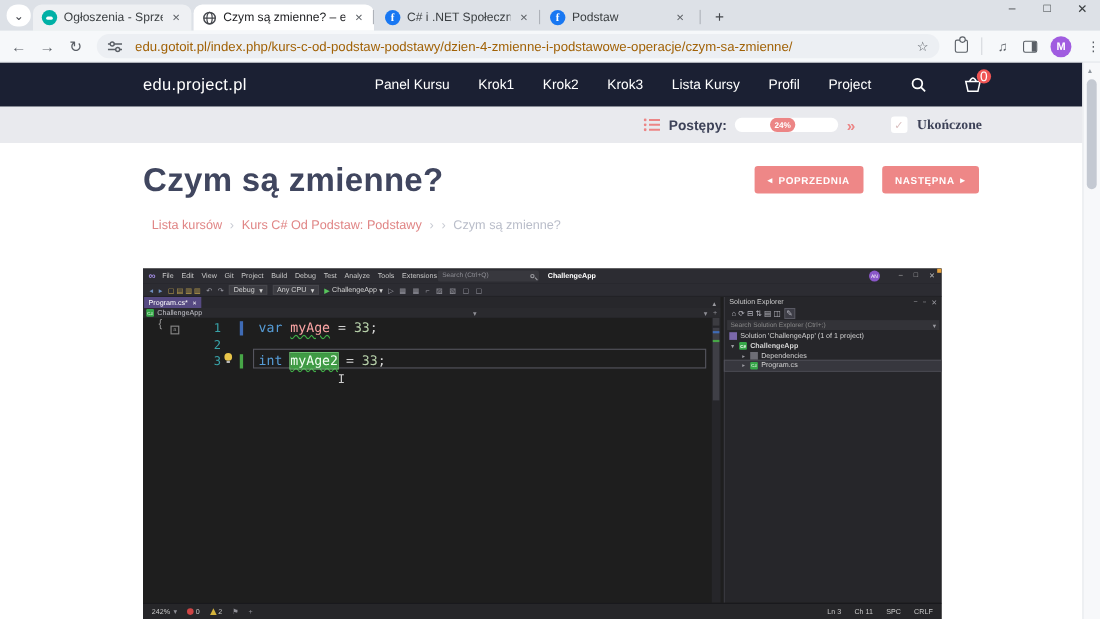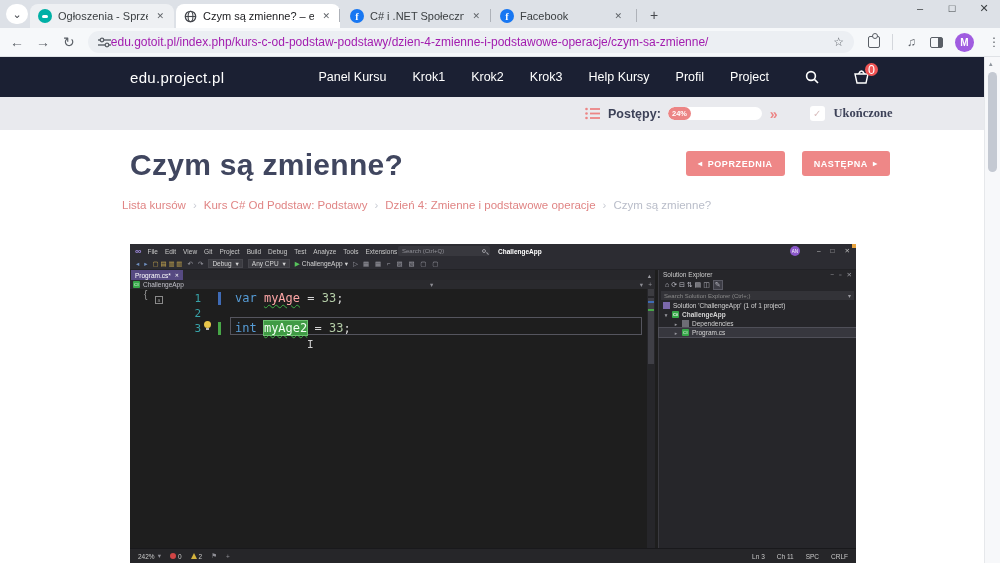--- a/index.html
+++ b/index.html
@@ -20,50 +20,50 @@
   .fav { width:14px; height:14px; border-radius:50%; flex:none; display:flex; align-items:center; justify-content:center; }
   .fav.olx { background:#00b0a6; }
   .fav.olx i { width:6px; height:3px; background:#fff; border-radius:2px; display:block; font-style:normal;}
   .fav.fb { background:#1877f2; color:#fff; font-size:10px; font-weight:bold; font-family:"Liberation Serif",serif; }
   .newtab { position:absolute; left:645px; top:6px; width:18px; height:18px; font-size:14px; color:#45484d; display:flex; align-items:center; justify-content:center; }
   .winctl { position:absolute; right:8px; top:2px; display:flex; gap:16px; color:#3c4043; font-size:11px; }
   .winctl span { width:16px; text-align:center; }
   .btoolbar { position:absolute; top:28px; left:0; width:1000px; height:29px; background:#f6f8fa; border-bottom:1px solid #dfe2e6; display:flex; align-items:center; }
   .navbtn { width:26px; text-align:center; font-size:14px; color:#5a5f66; }
   .urlpill { margin-left:6px; width:768px; height:22px; background:#eceff3; border-radius:11px; display:flex; align-items:center; padding:0 10px; }
-  .url { font-size:12px; color:#a21caf; margin-left:0; flex:1; white-space:nowrap; overflow:hidden; }
+  .url { font-size:12px; color:#a16207; margin-left:12px; flex:1; white-space:nowrap; overflow:hidden; }
   .star { font-size:12px; color:#5a5f66; }
   .tbicon { color:#5a5f66; font-size:12px; margin-left:14px; }
   .sep-v { width:1px; height:16px; background:#d4d7dc; margin-left:12px; }
   .sidepanel-ic { width:13px; height:11px; border:1.4px solid #5a5f66; border-radius:2px; margin-left:14px; position:relative; }
   .sidepanel-ic::after { content:""; position:absolute; right:0; top:0; width:4px; height:100%; background:#5a5f66; }
   .ext-ic { width:12px; height:12px; border:1.4px solid #5a5f66; border-radius:2px; margin-left:14px; position:relative;}
   .ext-ic::after { content:""; position:absolute; left:3px; top:-4px; width:4px; height:4px; border-radius:50%; border:1.4px solid #5a5f66; background:#f6f8fa;}
   .avatar-m { width:19px; height:19px; border-radius:50%; background:#a05ce0; color:#fff; font-size:10px; font-weight:bold; display:flex; align-items:center; justify-content:center; margin-left:12px; }
 
   
   .page { position:absolute; top:57px; left:0; width:984px; height:506px; background:#fff; }
   .siteheader { position:absolute; top:0; left:0; width:984px; height:40px; background:#1b2033; display:flex; align-items:center; }
   .logo { color:#fff; font-size:15px; margin-left:130px; letter-spacing:.3px; }
-  .mainnav { margin-left:auto; display:flex; align-items:center; gap:26px; margin-right:114px;text-align:right; }
+  .mainnav { margin-left:auto; display:flex; align-items:center; gap:26px; margin-right:91px;text-align:right; }
   .mainnav span { color:#fff; font-size:12.5px; }
   .hicon { position:relative; }
   .cartbadge { position:absolute; top:-7px; right:-8px; background:#f05454; color:#fff; font-size:8.5px; width:13px; height:13px; border-radius:50%; display:flex; align-items:center; justify-content:center; }
   .progressband { position:absolute; top:40px; left:0; width:984px; height:33px; background:#e9eaee; display:flex; align-items:center; }
   .plabel { font-size:12.5px; font-weight:bold; color:#3d4258; margin-left:8px; }
   .ptrack { width:94px; height:13px; background:#fff; border-radius:7px; margin-left:7px; overflow:hidden; }
   .pfill { height:13px; background:#ec8585; border-radius:7px; display:flex; align-items:center; justify-content:center; color:#fff; font-size:7.5px; font-weight:bold; }
   .chevrons { color:#ec8585; font-size:14px; font-weight:bold; margin-left:8px; letter-spacing:-1px; }
   .checkbox { width:15px; height:15px; background:#fff; border-radius:3px; margin-left:33px; display:flex; align-items:center; justify-content:center; color:#d9bebe; font-size:10px; }
   .donelabel { font-size:12.5px; font-weight:bold; color:#3d4258; margin-left:9px;font-family:Liberation Serif, serif; }
   h1.title { position:absolute; left:130px; top:91px; font-size:30px; font-weight:800; color:#40465f; letter-spacing:.3px; }
   .navbtns { position:absolute; top:94px; left:686px; display:flex; gap:17px; }
   .cbtn { background:#ee8787; color:#fff; border:none; border-radius:3px; height:25px; padding:0 12px; font-size:9px; font-weight:bold; letter-spacing:.6px; display:flex; align-items:center; gap:5px; font-family:"Liberation Sans",sans-serif; }
   .cbtn .arr { font-size:8px; }
-  .breadcrumb { position:absolute; left:122px; top:142px; font-size:11.5px; color:#c9ccd4; display:flex; gap:7px; white-space:nowrap; }
+  .breadcrumb { position:absolute; left:138px; top:142px; font-size:11.5px; color:#c9ccd4; display:flex; gap:7px; white-space:nowrap; }
   .breadcrumb .bc-link { color:#e08585; }
   .breadcrumb .bc-sep { color:#c9ccd4; }
   .breadcrumb .bc-cur { color:#b9bdc9; }
   .pagescroll { position:absolute; top:57px; right:0; width:16px; height:506px; background:#f7f8fa; border-left:1px solid #e6e8eb; }
   .pagescroll .up { position:absolute; top:3px; left:4px; font-size:7px; color:#8f959d; }
   .pagescroll .thumb { position:absolute; top:15px; left:3px; width:9px; height:100px; background:#c4c9d2; border-radius:5px; }
 
   
   #vs { position:absolute; left:130px; top:187px; width:726px; height:319px; background:#1e1e1e; overflow:hidden; font-size:6.5px; color:#c8c8c8; }
   .vs-titlebar { position:absolute; top:0; left:0; width:726px; height:14px; background:#2c2c32; display:flex; align-items:center; }
@@ -157,21 +157,21 @@
       <span class="tab-title">Czym są zmienne? – edu.gotoit.</span>
       <span class="tab-close">✕</span>
     </div>
     <div class="tab t3">
       <span class="fav fb">f</span>
       <span class="tab-title">C# i .NET Społeczność Początku</span>
       <span class="tab-close">✕</span>
     </div>
     <div class="tab t4">
       <span class="fav fb">f</span>
-      <span class="tab-title">Facebook</span>
+      <span class="tab-title">Podstaw</span>
       <span class="tab-close">✕</span>
     </div>
     <span class="tab-sep" style="left:339px"></span>
     <span class="tab-sep" style="left:490px"></span>
     <span class="tab-sep" style="left:636px"></span>
     <div class="newtab">+</div>
     <div class="winctl">
       <span>–</span>
       <span>□</span>
       <span>✕</span>
@@ -204,21 +204,21 @@
 
   <div class="page">
 
     <div class="siteheader">
       <span class="logo">edu.project.pl</span>
       <div class="mainnav">
         <span>Panel Kursu</span>
         <span>Krok1</span>
         <span>Krok2</span>
         <span>Krok3</span>
-        <span>Help Kursy</span>
+        <span>Lista Kursy</span>
         <span>Profil</span>
         <span>Project</span>
         <span class="hicon" style="margin-left:10px">
           <svg width="14" height="14" viewBox="0 0 14 14">
               <circle cx="6" cy="6" r="4.4" fill="none" stroke="#fff" stroke-width="1.6"></circle>
               <line x1="9.4" y1="9.4" x2="13" y2="13" stroke="#fff" stroke-width="1.6"></line>
             </svg>
         </span>
         <span class="hicon" style="margin-left:8px">
           <svg width="17" height="14" viewBox="0 0 17 14">
@@ -236,21 +236,21 @@
             <circle cx="1.5" cy="2" r="1.3" fill="#ec8585"></circle>
             <circle cx="1.5" cy="6.5" r="1.3" fill="#ec8585"></circle>
             <circle cx="1.5" cy="11" r="1.3" fill="#ec8585"></circle>
             <line x1="5" y1="2" x2="15" y2="2" stroke="#ec8585" stroke-width="1.8"></line>
             <line x1="5" y1="6.5" x2="15" y2="6.5" stroke="#ec8585" stroke-width="1.8"></line>
             <line x1="5" y1="11" x2="15" y2="11" stroke="#ec8585" stroke-width="1.8"></line>
           </svg>
       </span>
       <span class="plabel">Postępy:</span>
       <div class="ptrack">
-        <div class="pfill" style="width: 25%;">
+        <div class="pfill" style="width: 25%; margin-left: 32px;">
             <span>24%</span>
           </div>
       </div>
       <span class="chevrons">»</span>
       <span class="checkbox">
           <span>✓</span>
         </span>
       <span class="donelabel">Ukończone</span>
     </div>
 
@@ -265,21 +265,20 @@
         <span>NASTĘPNA</span>
         <span class="arr">▸</span>
       </button>
     </div>
 
     <div class="breadcrumb">
       <span class="bc-link">Lista kursów</span>
       <span class="bc-sep">›</span>
       <span class="bc-link">Kurs C# Od Podstaw: Podstawy</span>
       <span class="bc-sep">›</span>
-      <span class="bc-link">Dzień 4: Zmienne i podstawowe operacje</span>
       <span class="bc-sep">›</span>
       <span class="bc-cur">Czym są zmienne?</span>
     </div>
 
     <div id="vs">
       <div class="vs-titlebar">
         <span class="vs-logo">∞</span>
         <div class="vs-menus">
           <span>File</span>
           <span>Edit</span>

